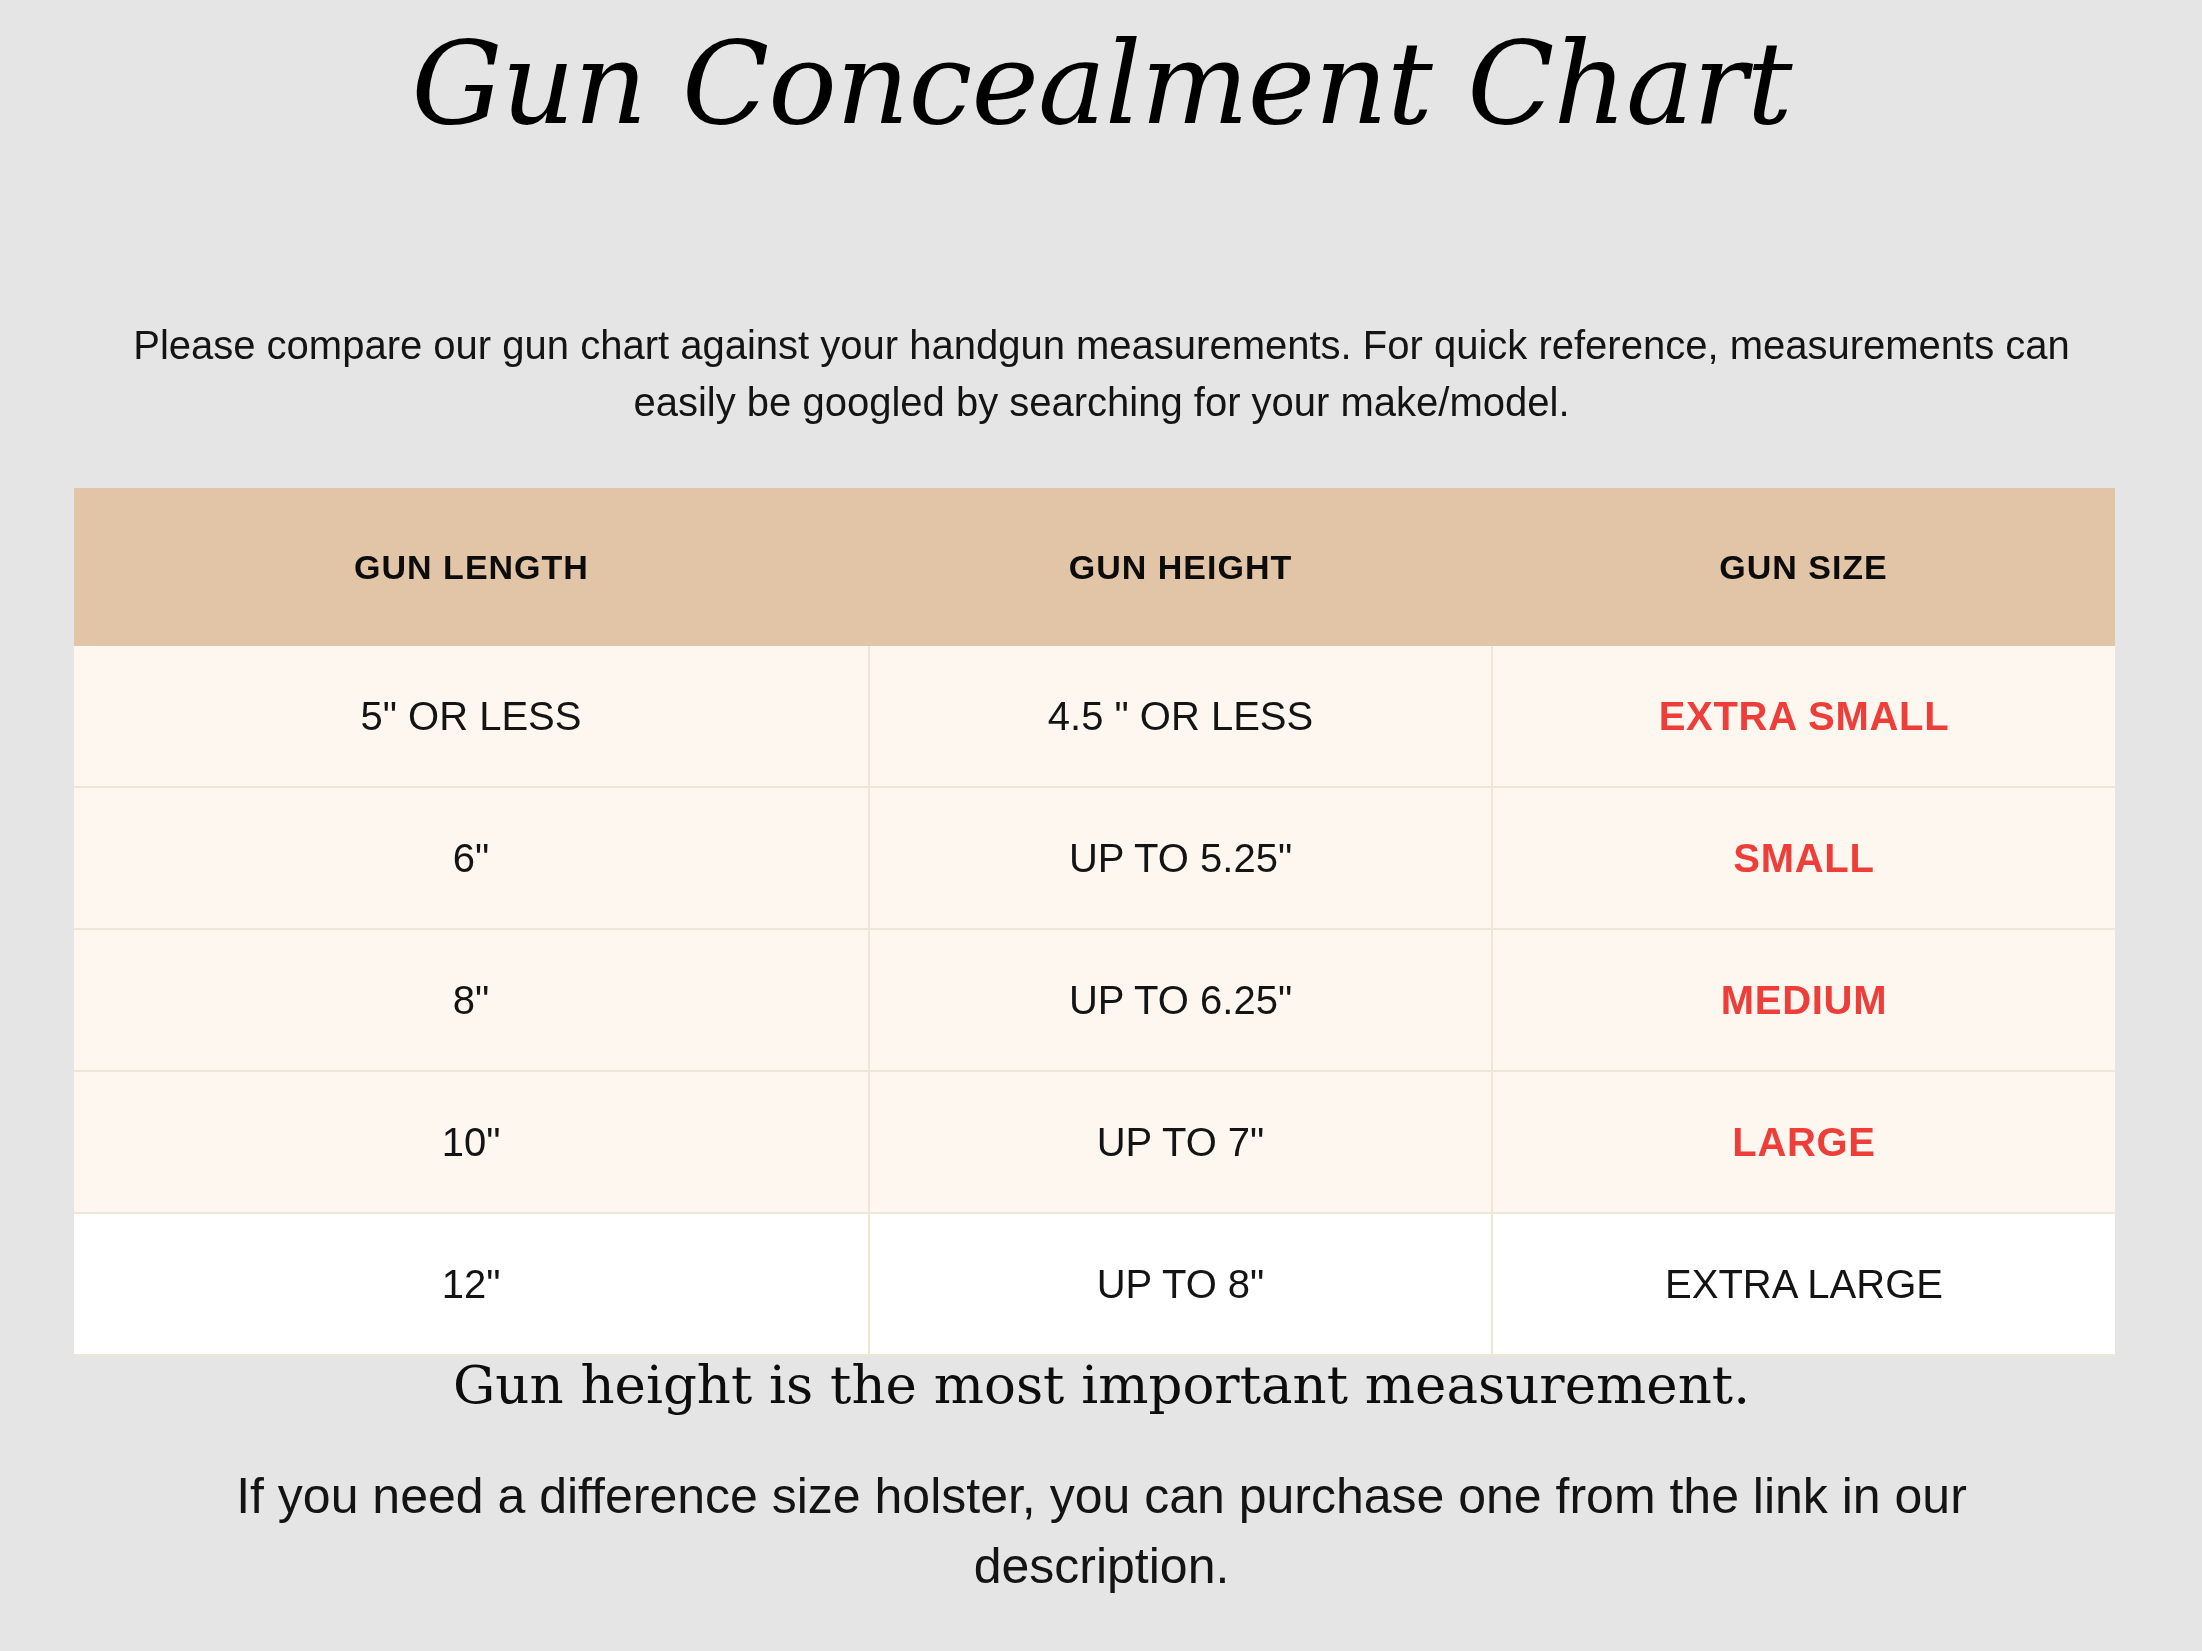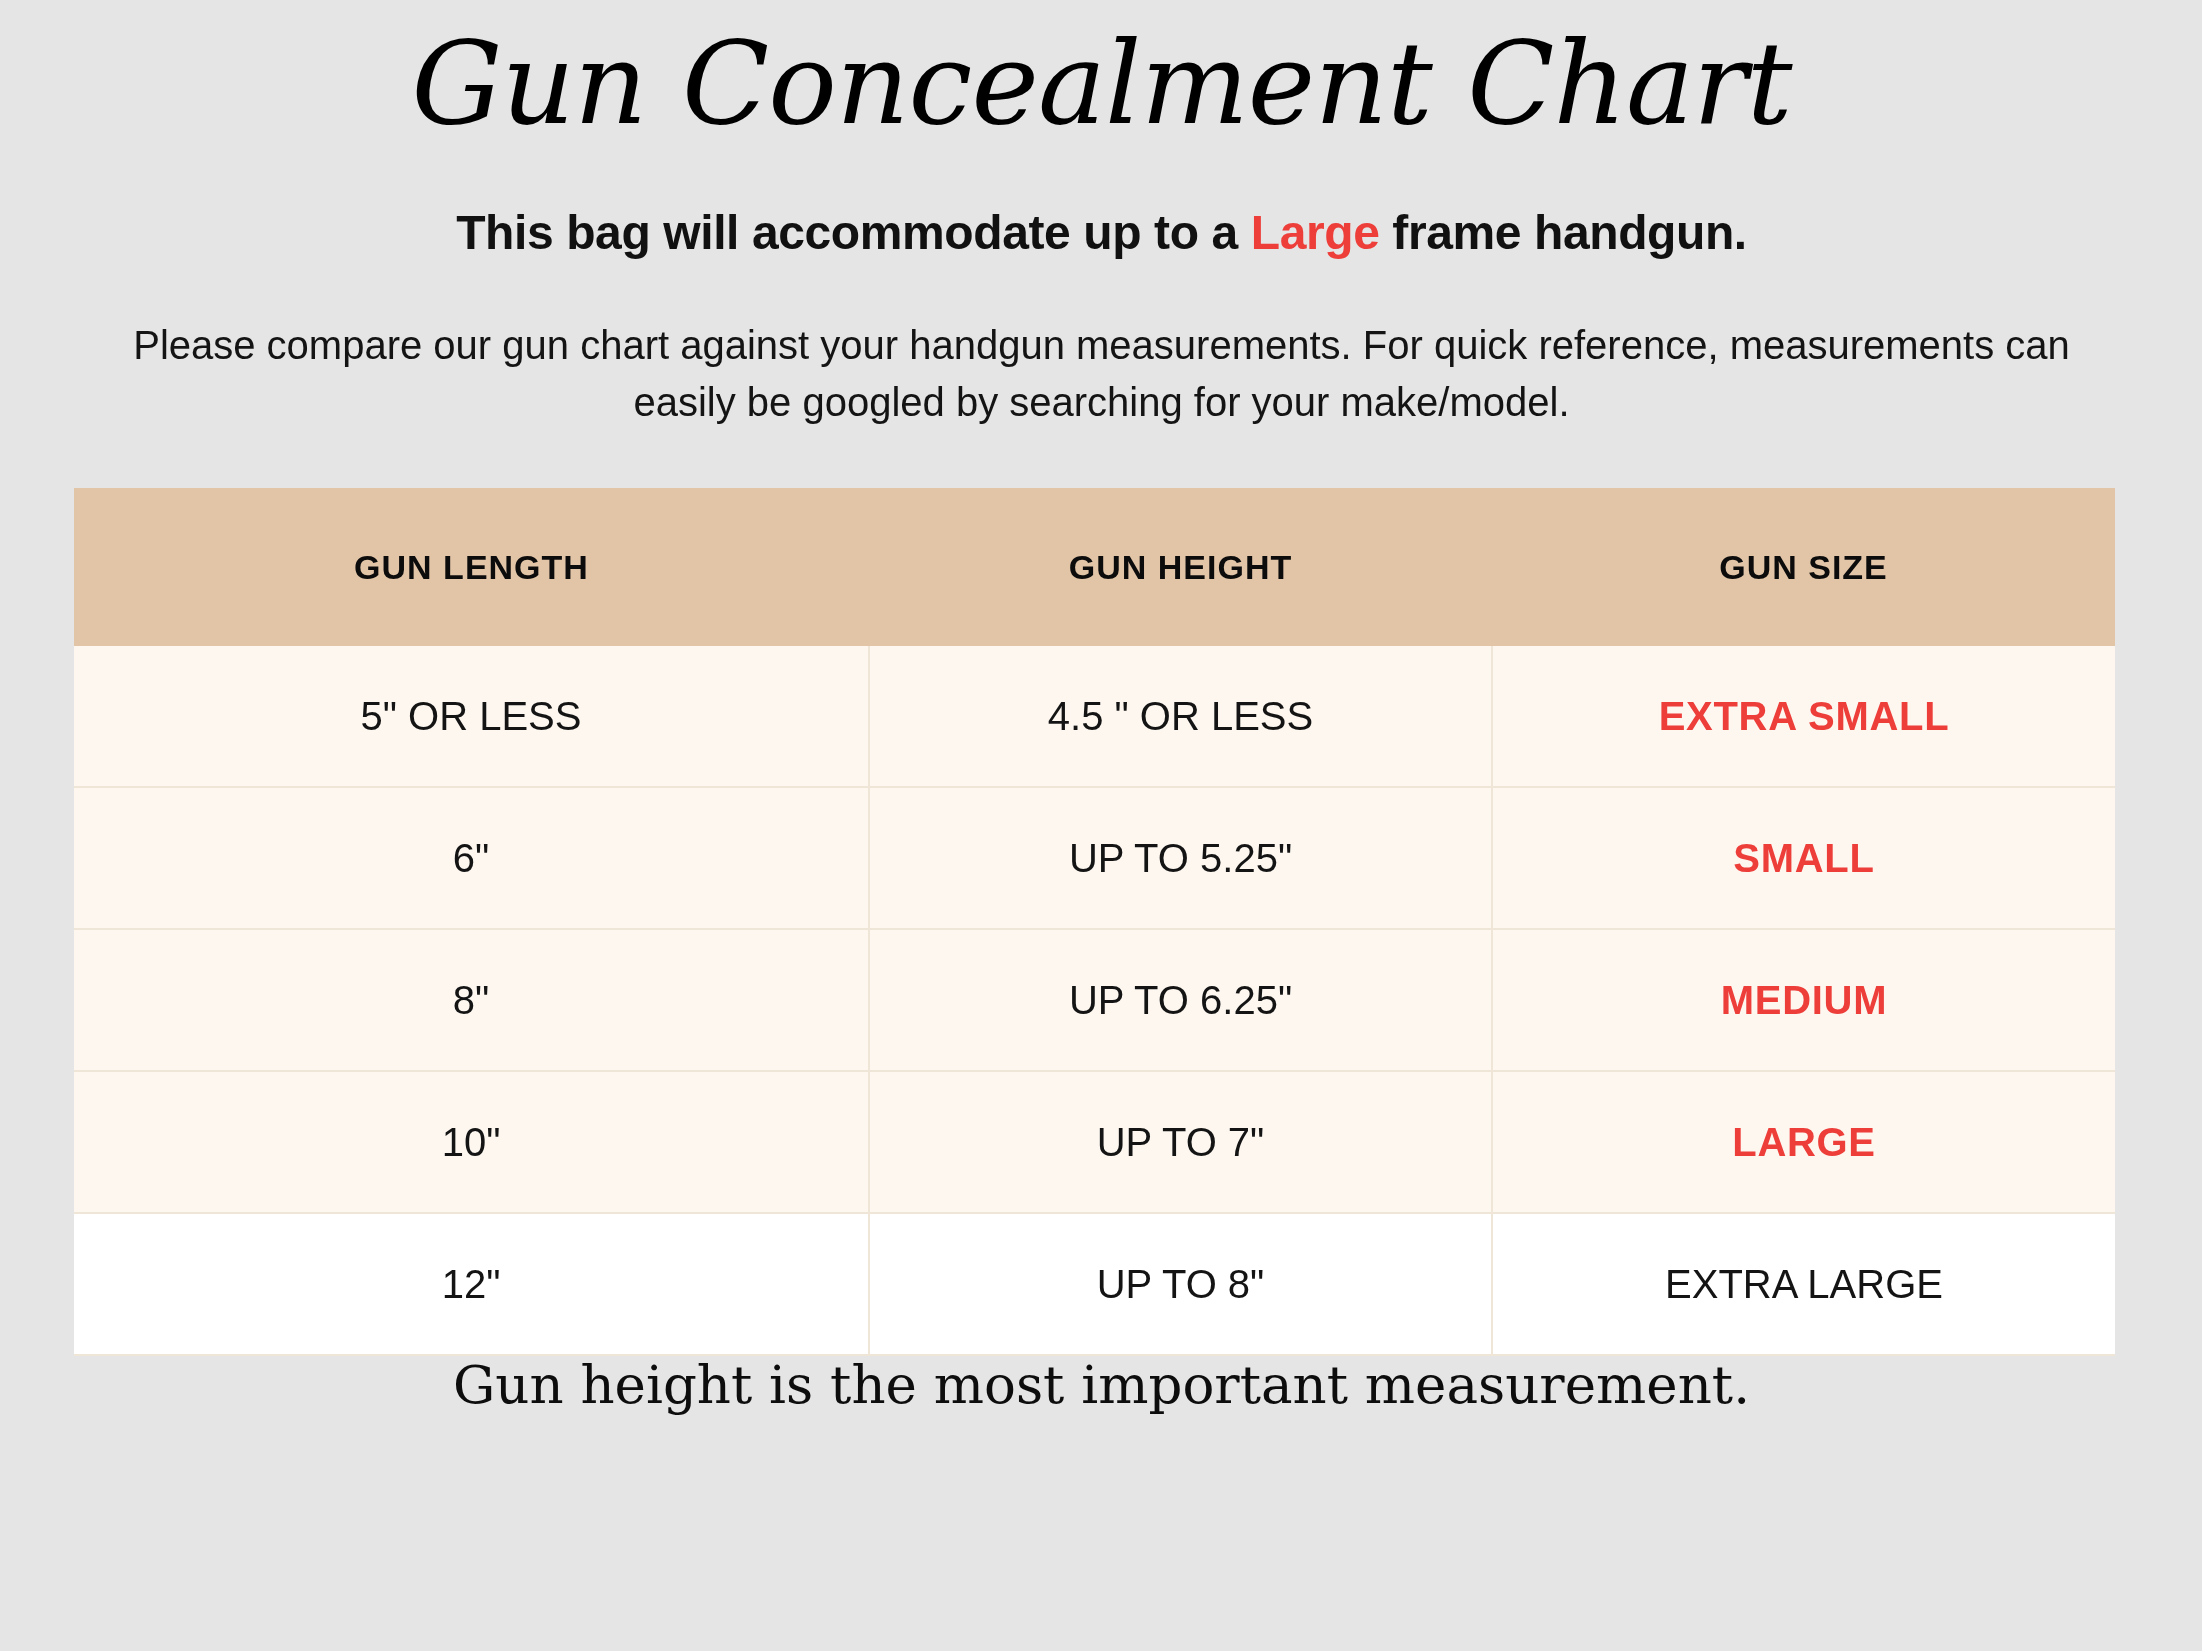--- a/index.html
+++ b/index.html
@@ -165,23 +165,20 @@
     color: #141414;
   }
 </style>
 </head>
 <body>
 
 <div class="page">
 
   <div class="title">Gun Concealment Chart</div>
 
-  <div class="subtitle">
-    <span>This bag will accommodate up to a </span><span class="accent">Large</span><span> frame handgun.</span>
-  </div>
 
   <div class="intro">Please compare our gun chart against your handgun measurements. For quick reference, measurements can easily be googled by searching for your make/model.</div>
 
   <table class="chart-table">
     <colgroup>
       <col class="c1">
       <col class="c2">
       <col class="c3">
     </colgroup>
     <thead>
@@ -215,15 +212,16 @@
       <tr>
         <td>12"</td>
         <td>UP TO 8"</td>
         <td class="size-cell">EXTRA LARGE</td>
       </tr>
     </tbody>
   </table>
 
   <div class="footer-note">Gun height is the most important measurement.</div>
 
+  <div class="footer-para">If you need a difference size holster, you can purchase one from the link in our description.</div>
 
 </div>
 
 
 </body></html>

